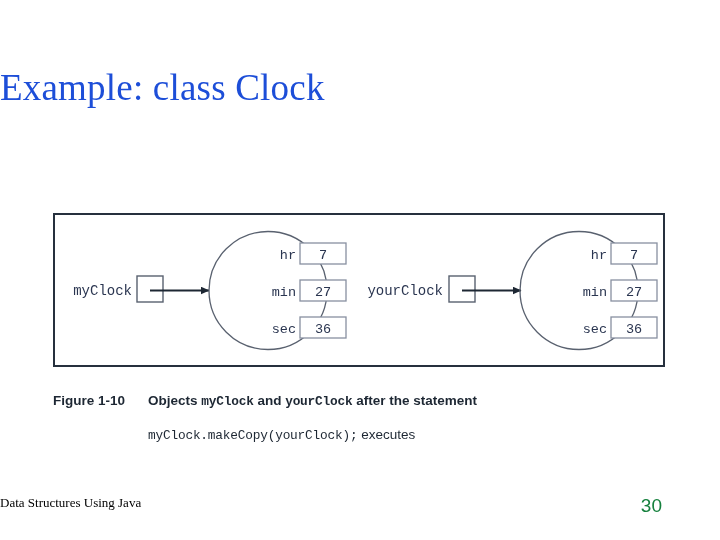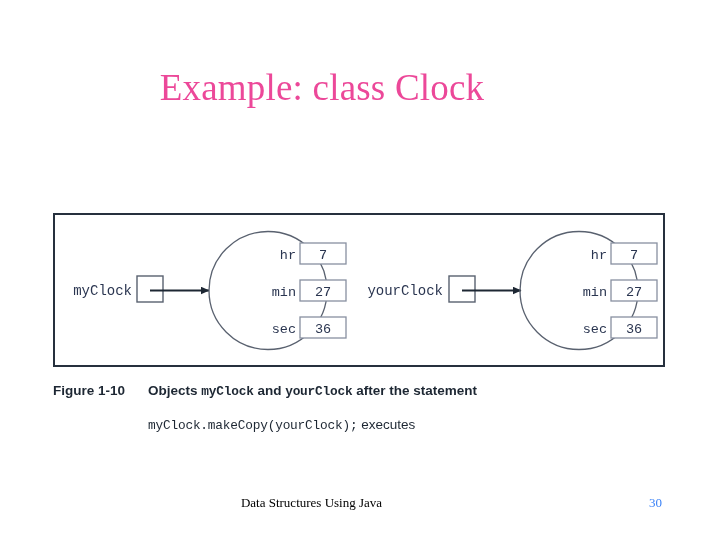--- a/index.html
+++ b/index.html
@@ -16,25 +16,24 @@
     font-family: "Liberation Serif", serif;
     -webkit-font-smoothing: antialiased;
   }
 
   
   .slide-title {
     position: absolute;
     left: 0;
     top: 68px;
     width: 644px;
-    text-align: center;
     font-family: "Liberation Serif", serif;
     font-size: 37px;
     font-weight: normal;
-    color: #ec4899;
+    color: #1d4ed8;
     letter-spacing: 0.2px;
     line-height: 1.1;
     margin: 0;
   }
 
   
   .figure-frame {
     position: absolute;
     left: 53px;
     top: 213px;
@@ -60,20 +59,21 @@
     font-family: "Liberation Sans", sans-serif;
     font-size: 13.5px;
     color: #1d2733;
     line-height: 19px;
   }
   .caption-label {
     font-weight: bold;
     display: inline-block;
     width: 95px;
     font-size: 13.5px;
+    margin-top: 10px;
   }
   .caption-body {
     display: inline;
     font-weight: bold;
   }
   .caption-line2 {
     display: block;
     margin-left: 95px;
     margin-top: 14px;
   }
@@ -82,32 +82,32 @@
     font-size: 12.8px;
     letter-spacing: -0.2px;
   }
 
   
   .footer-text {
     position: absolute;
     left: 0;
     top: 495px;
     width: 623px;
-    text-align: center;
+    text-align: left;
     font-family: "Liberation Serif", serif;
     font-size: 13px;
     color: #000000;
   }
   .footer-page {
     position: absolute;
     right: 58px;
     top: 495px;
-    font-family: Liberation Serif, serif;
-    font-size: 13px;
-    color: #3b82f6;
+    font-family: Liberation Sans, sans-serif;
+    font-size: 19px;
+    color: #15803d;
   }
 
   
   .svg-mono {
     font-family: "Liberation Mono", "DejaVu Sans Mono", monospace;
     fill: #2a3550;
   }
 </style>
 </head>
 <body>

